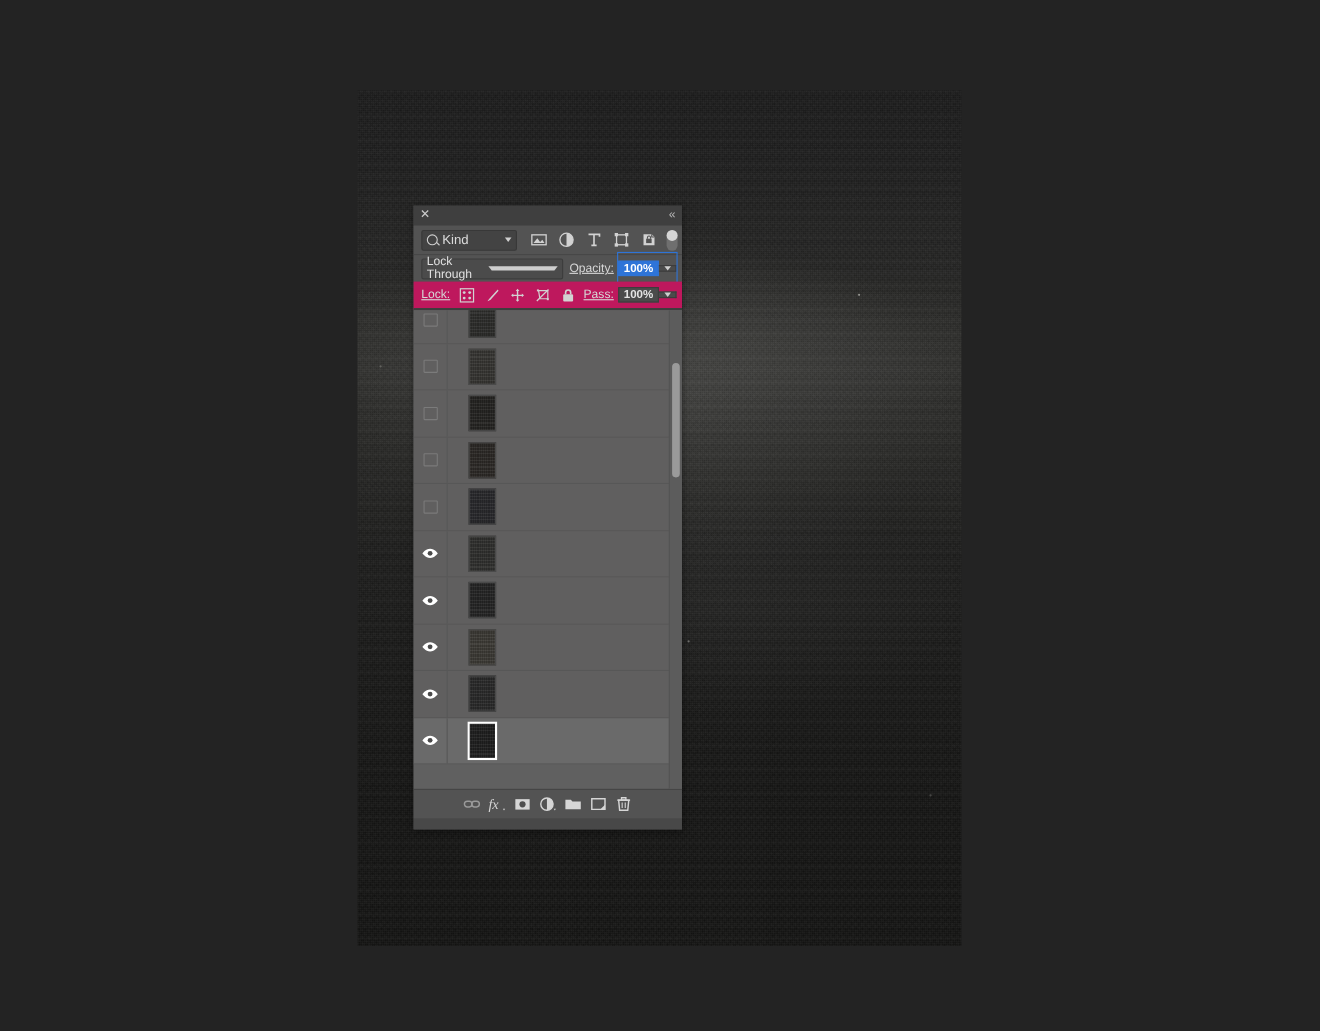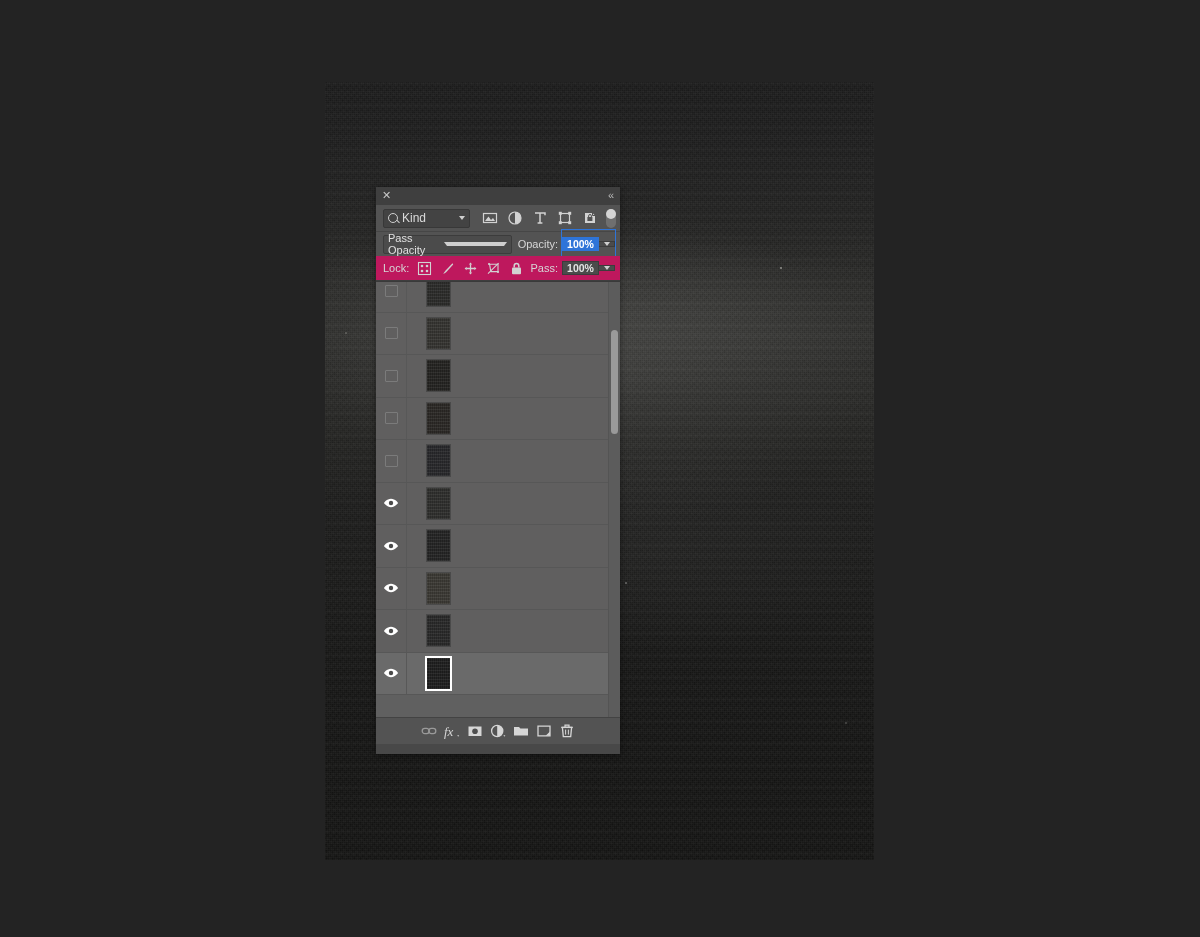--- a/index.html
+++ b/index.html
@@ -231,21 +231,21 @@
     border: 1px solid #3c3c3c;
     border-radius: 2px;
     display: flex;
     align-items: center;
     padding: 0 4px;
     font-size: 11px;
     color: #e0e0e0;
     cursor: pointer;
   }
   .blend-select span { flex: 1; }
-  .lbl { font-size: 11px; color: #d6d6d6; margin: 0 4px 0 6px; white-space: nowrap; }
+  .lbl { font-size: 11px; color: #d6d6d6; margin: 0 4px 0 6px; white-space: nowrap; text-decoration: underline; }
 
   .numfield {
     display: flex;
     align-items: center;
     height: 28px;
     font-weight: bold;
   }
   .numfield.focused {
     outline: 1.5px solid #2e74d8;
     outline-offset: 0px;
@@ -442,21 +442,21 @@
             <rect x="4.4" y="6" width="5" height="4" fill="#535353"></rect>
             <path d="M5.6 6 V4.9 A1.4 1.4 0 0 1 8.4 4.9 V6" fill="none" stroke="#535353" stroke-width="1"></path>
           </svg>
         </span>
       </div>
       <div class="toggle-pill"></div>
     </div>
 
     <div class="blendrow">
       <div class="blend-select">
-        <span>Pass Opacity</span>
+        <span>Lock Through</span>
         <span class="caret"></span>
       </div>
       <span class="lbl">Opacity:</span>
       <div class="numfield focused">
         <div class="numbox selected">100%</div>
         <div class="stepper">
           <span class="caret"></span>
         </div>
       </div>
     </div>

